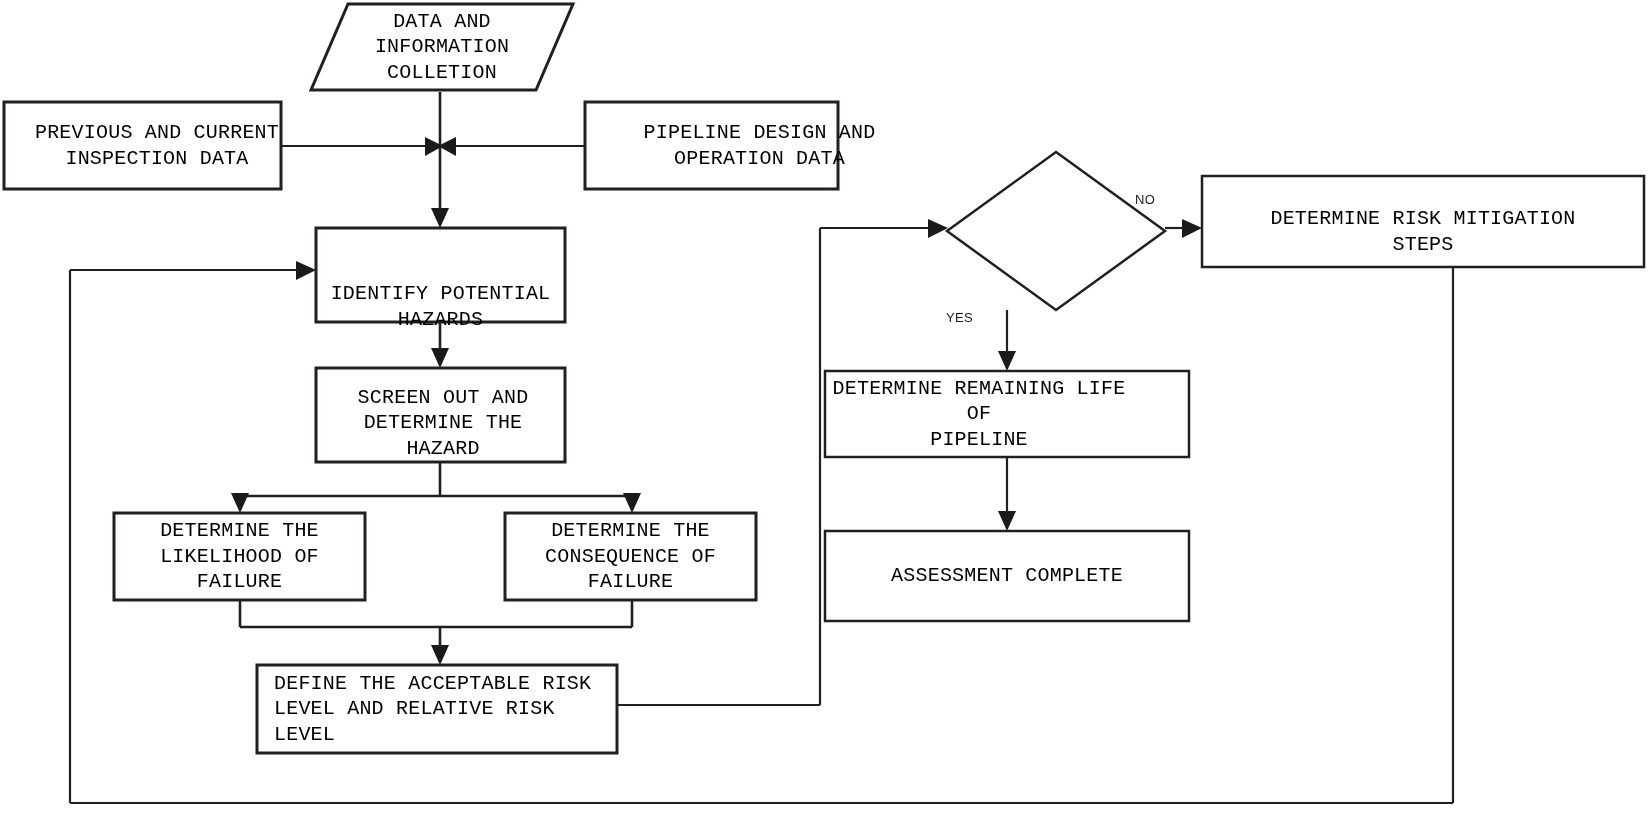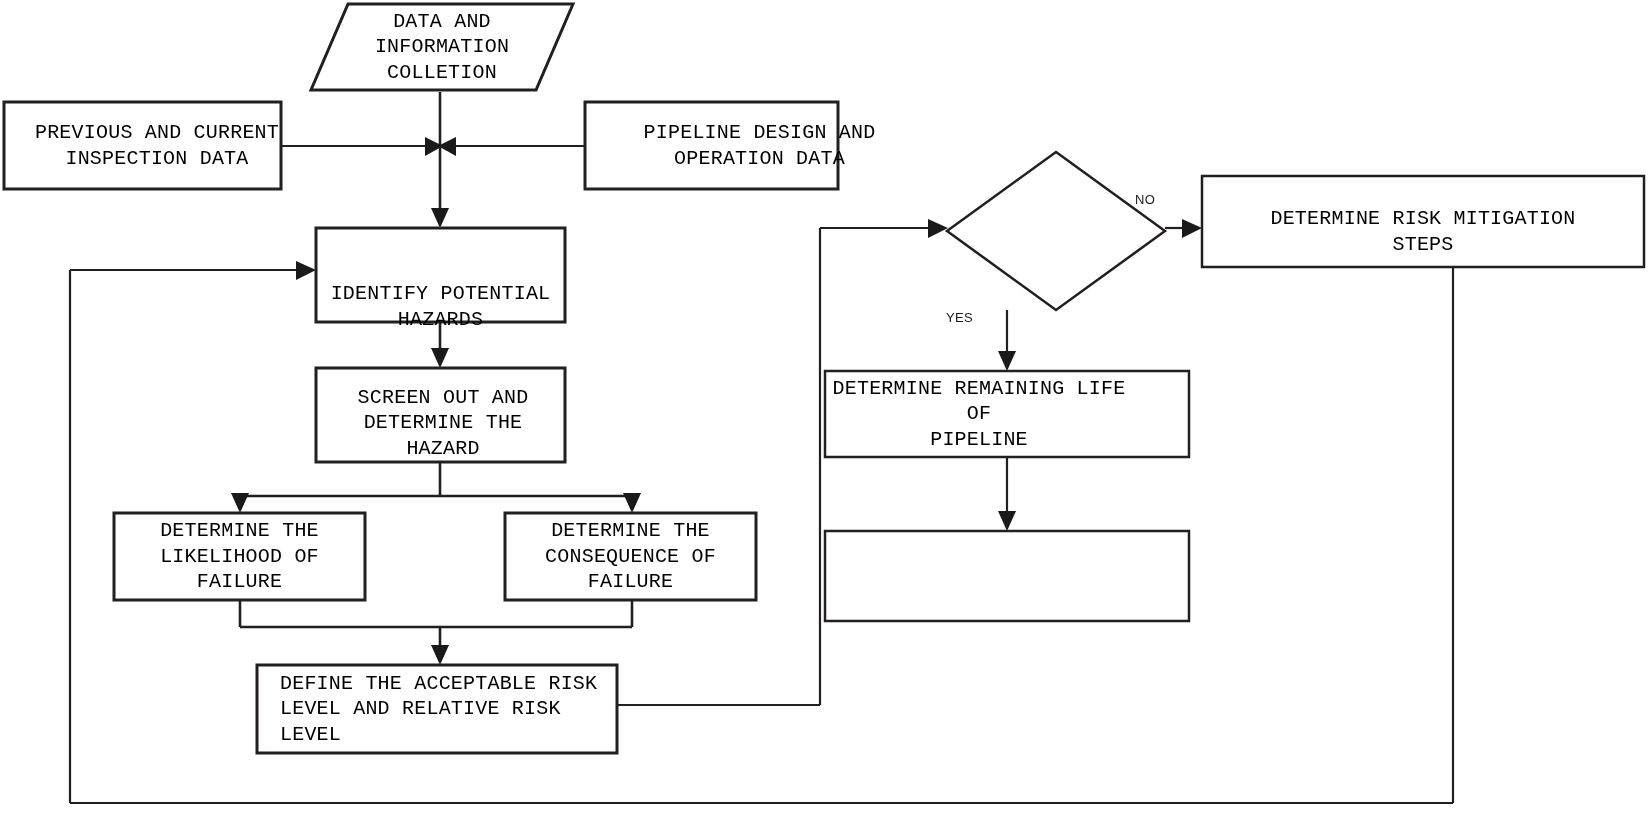--- a/index.html
+++ b/index.html
@@ -169,28 +169,29 @@
 HAZARD</div>
 
   <div class="node-label" style="left:114px; top:513px; width:251px; height:87px;">DETERMINE THE
 LIKELIHOOD OF
 FAILURE</div>
 
   <div class="node-label" style="left:505px; top:513px; width:251px; height:87px;">DETERMINE THE
 CONSEQUENCE OF
 FAILURE</div>
 
-  <div class="node-label" style="left:257px; top:665px; width:360px; height:88px; text-align:left; justify-content:flex-start; padding-left:23px; box-sizing:border-box;">DEFINE THE ACCEPTABLE RISK
+  <div class="node-label" style="left:257px; top:665px; width:360px; height:88px; text-align:left; justify-content:flex-start; padding-left:17px; box-sizing:border-box;">DEFINE THE ACCEPTABLE RISK
 LEVEL AND RELATIVE RISK LEVEL</div>
 
 
   <div class="node-label" style="left:1202px; top:176px; width:442px; height:111px;">DETERMINE RISK MITIGATION
 STEPS</div>
 
   <div class="node-label" style="left:825px; top:371px; width:308px; height:86px;">DETERMINE REMAINING LIFE OF
 PIPELINE</div>
 
+  <div class="node-label" style="left:825px; top:531px; width:364px; height:90px;">ASSESSMENT COMPLETE</div>
 
   <div class="edge-label" style="left:1135px; top:192px;">NO</div>
 
   <div class="edge-label" style="left:946px; top:310px;">YES</div>
 
 </div>
 
 </body></html>

